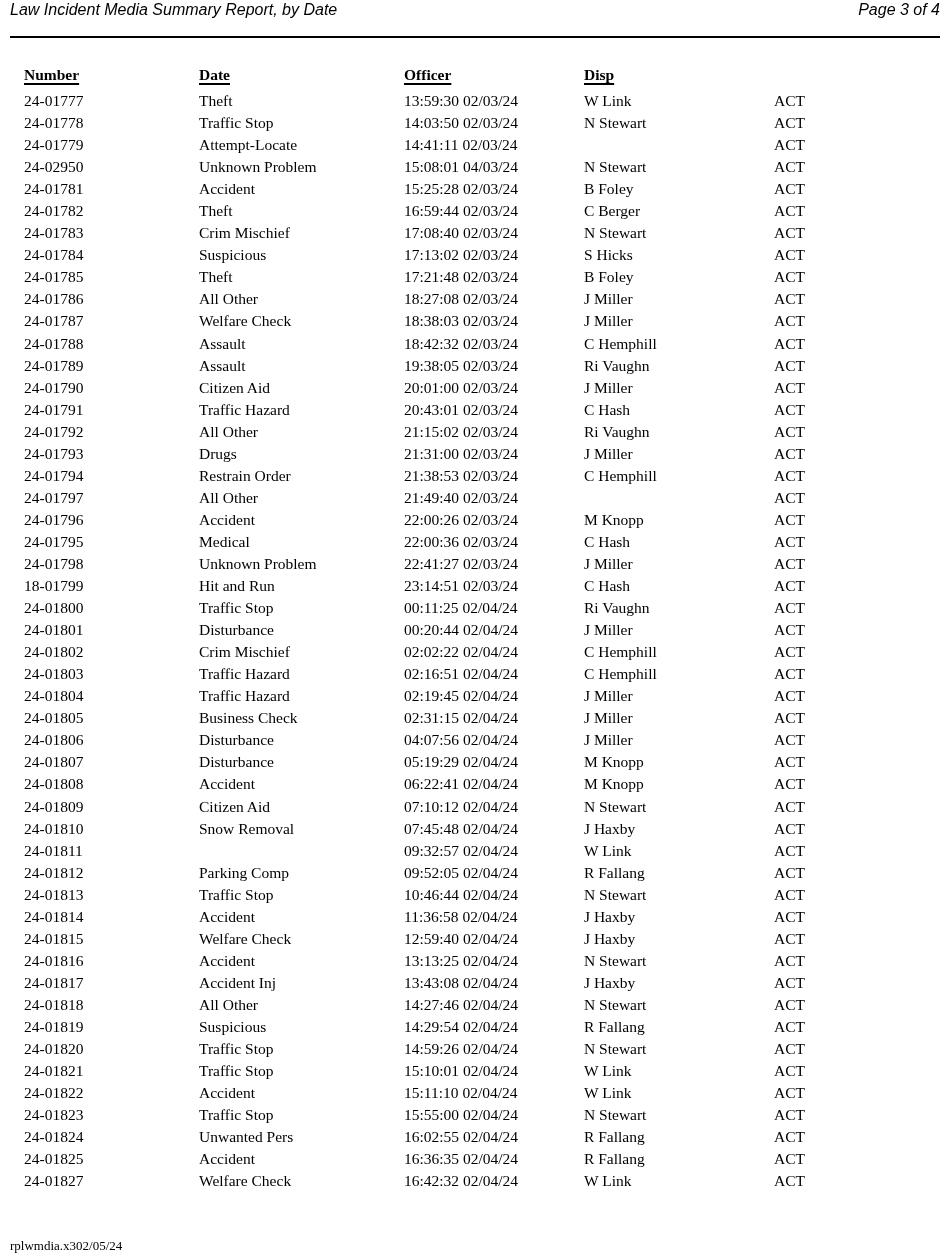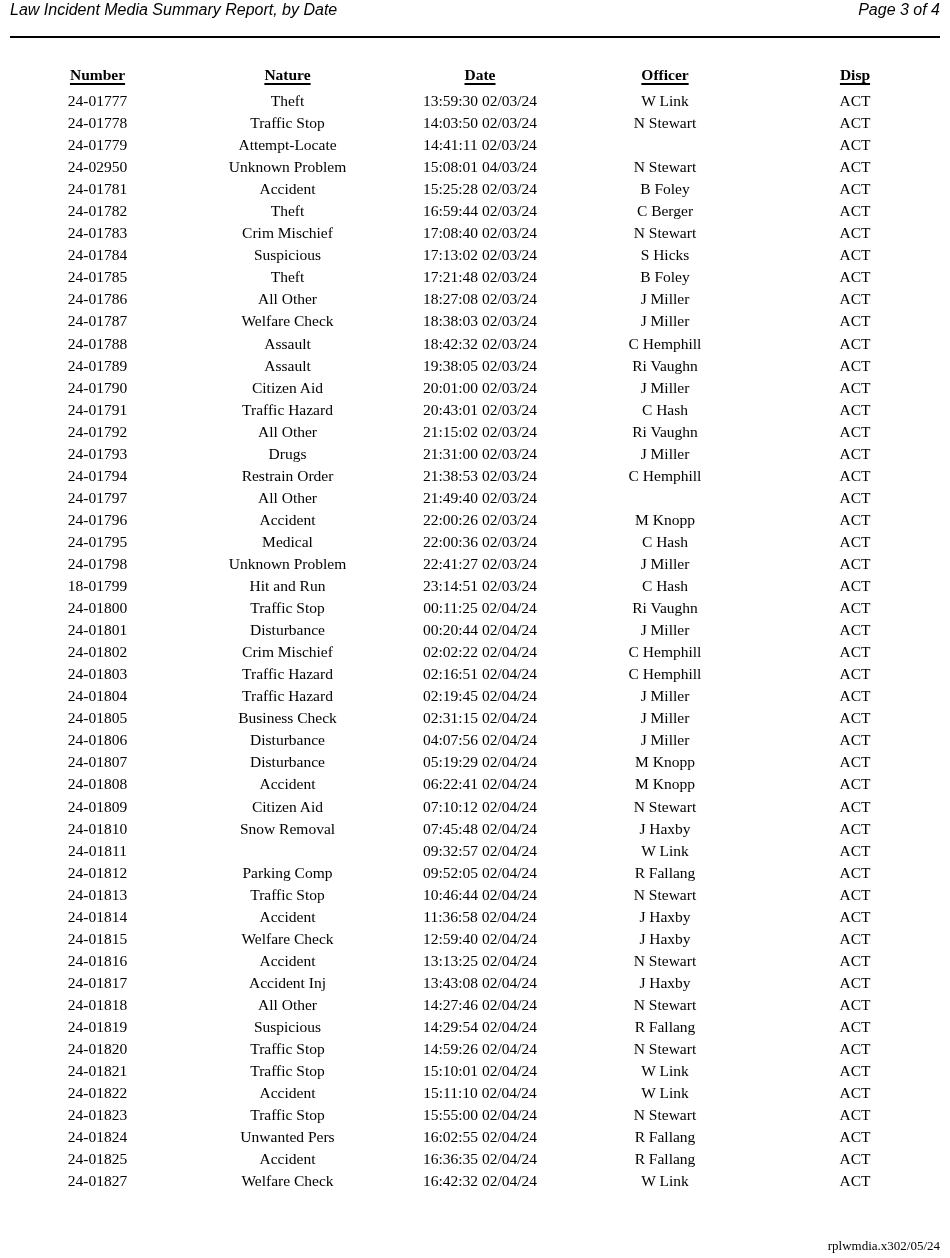--- a/index.html
+++ b/index.html
@@ -13,21 +13,21 @@
     position:absolute; top:0; left:10px; right:10px;
     display:flex; justify-content:space-between; align-items:center;
     font-family:"Liberation Sans", sans-serif;
     font-style:italic; font-size:16px; line-height:20px;
   }
   .rule {
     position:absolute; top:36px; left:10px; right:10px;
     border-top:2px solid #000000;
   }
   .table {
-    position:absolute; top:65px; left:10px; right:0;text-align:center;
+    position:absolute; top:65px; left:24px; right:0;
   }
   .row {
     display:grid;
     grid-template-columns:175px 205px 180px 190px 1fr;
     height:22.06px;
     font-size:15.5px;
     line-height:22.06px;
     white-space:nowrap;
   }
   .header-row {
@@ -36,38 +36,37 @@
     font-weight:bold;
   }
   .header-row .cell span {
     text-decoration:underline;
     text-decoration-thickness:2px;
     text-underline-offset:3px;
   }
   .cell { overflow:hidden; }
   .footer {
     position:absolute; top:1238px; left:10px; right:10px;
-    display:flex; justify-content:flex-end;
+    display:flex; justify-content:flex-start;
     font-size:13px; line-height:16px;
   }
 </style>
 </head>
 <body>
 
 <div class="header-bar">
   <div>Law Incident Media Summary Report, by Date</div>
   <div>Page 3 of 4</div>
 </div>
 
 <div class="rule"></div>
 
 <div class="table">
   <div class="row header-row">
       <div class="cell"><span>Number</span></div>
-      <div class="cell"><span>Nature</span></div>
       <div class="cell"><span>Date</span></div>
       <div class="cell"><span>Officer</span></div>
       <div class="cell"><span>Disp</span></div>
     </div>
   <div>
       <div class="row">
         <div class="cell">24-01777</div>
         <div class="cell">Theft</div>
         <div class="cell">13:59:30 02/03/24</div>
         <div class="cell">W Link</div>

